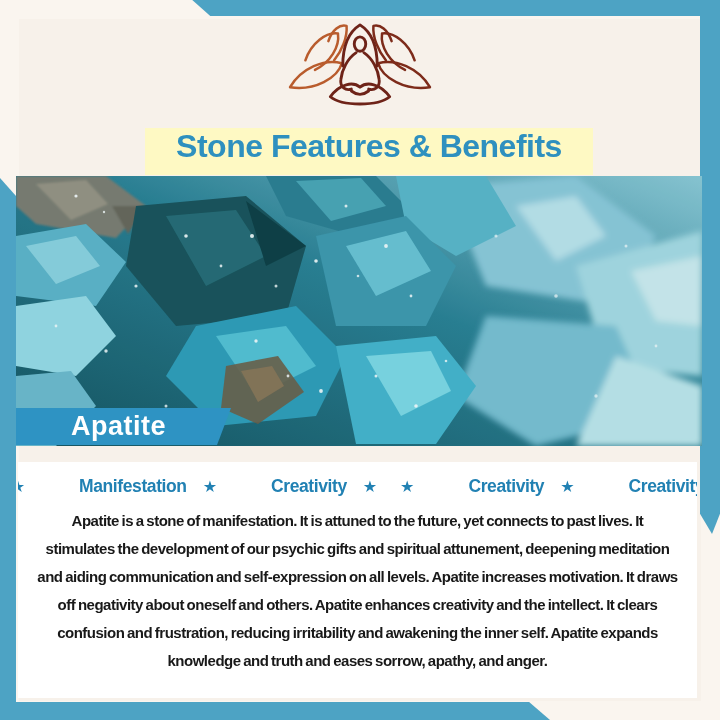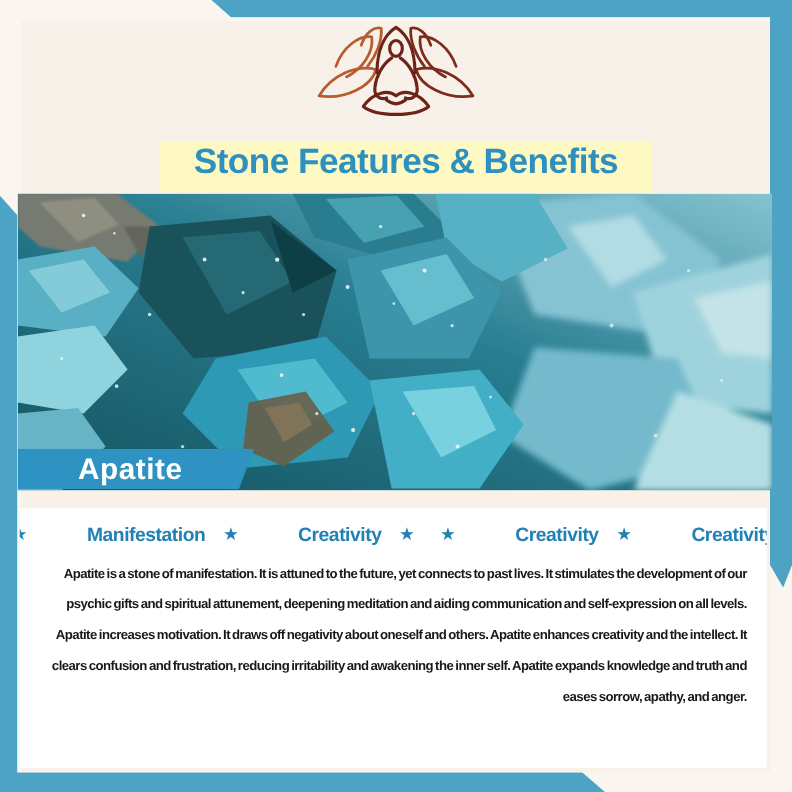--- a/index.html
+++ b/index.html
@@ -85,24 +85,24 @@
   .kw{display:inline-flex;align-items:center;margin:0 8px;}
   .kw .star{
     color:var(--text-blue);font-size:16px;margin-right:7px;line-height:1;
   }
   .kw .kw-label{
     color:var(--text-blue);font-size:17.5px;font-weight:bold;letter-spacing:-0.4px;margin-left:47px;
   }
   .description{
     margin:10px 18px 12px 18px;
     color:var(--ink);
-    font-size:12px;font-weight:bold;
+    font-size:15px;font-weight:bold;
     letter-spacing:-0.5px;word-spacing:-1px;
     line-height:28px;
-    text-align:right;
+    text-align:center;
   }
 </style>
 </head>
 <body>
 
 <div class="stage">
 
   <div class="card"></div>
 
   <div class="band band-top"></div>

